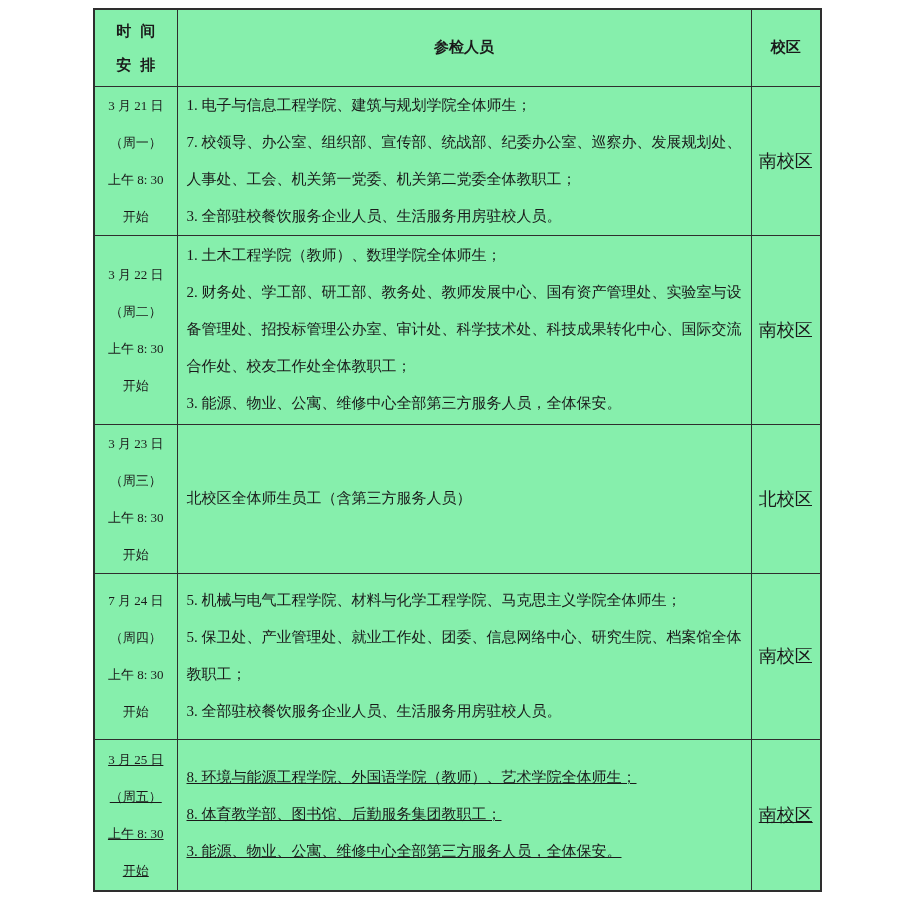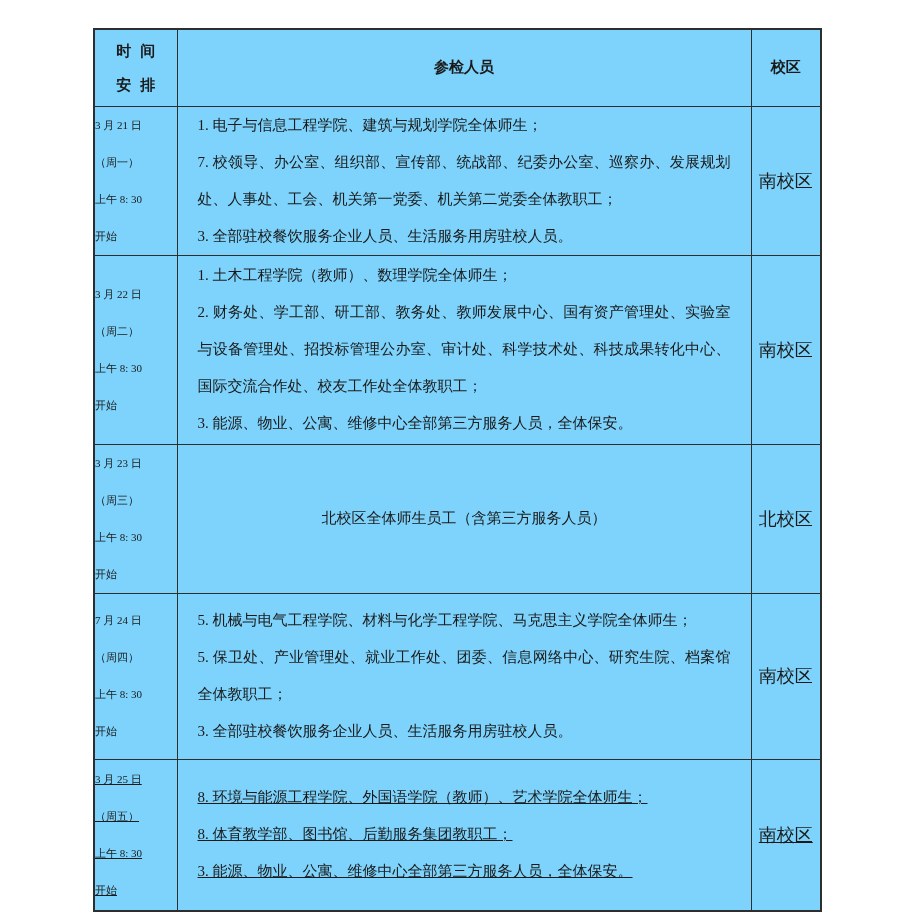--- a/index.html
+++ b/index.html
@@ -10,22 +10,21 @@
     color: #1a1a1a;
   }
   .page { position: relative; width: 921px; height: 921px; background: #ffffff; overflow: hidden; }
   .table-wrap { position: absolute; left: 93px; top: 8px; }
 
   table.schedule {
     border-collapse: collapse;
     table-layout: fixed;
     width: 727px;
     border: 2px solid #2e2e2e;
-    background: #7dd3fc;
-    margin-top: 20px;
+    background: #86efac;
   }
   col.c-time { width: 83px; }
   col.c-personnel { width: 574px; }
   col.c-campus { width: 70px; }
 
   th, td {
     border: 1px solid #2e2e2e;
     vertical-align: middle;
     font-size: 15px;
     font-weight: normal;
@@ -39,30 +38,31 @@
     padding-left: 9px;
   }
 
   #rows tr:nth-child(1) { height: 148px; }
   #rows tr:nth-child(2) { height: 189px; }
   #rows tr:nth-child(3) { height: 145px; }
   #rows tr:nth-child(4) { height: 166px; }
   #rows tr:nth-child(5) { height: 152px; text-decoration: underline; }
 
   .time-cell {
+    text-align: center;
     white-space: pre-line;
     line-height: 37px;
-    font-size: 11px;
+    font-size: 13px;
   }
-  .personnel-cell { padding: 0 20px; }
+  .personnel-cell { padding: 0 9px; }
   .personnel-cell p.item {
     line-height: 37px;
     text-align: justify;
   }
-  .personnel-cell.centered p.item { text-align: center; }
+  .personnel-cell.centered p.item { }
   .campus-cell { text-align: center; font-size: 18px; }
 </style>
 </head>
 <body>
 
 <div class="page">
   <div class="table-wrap">
     <table class="schedule">
       <colgroup>
         <col class="c-time">

